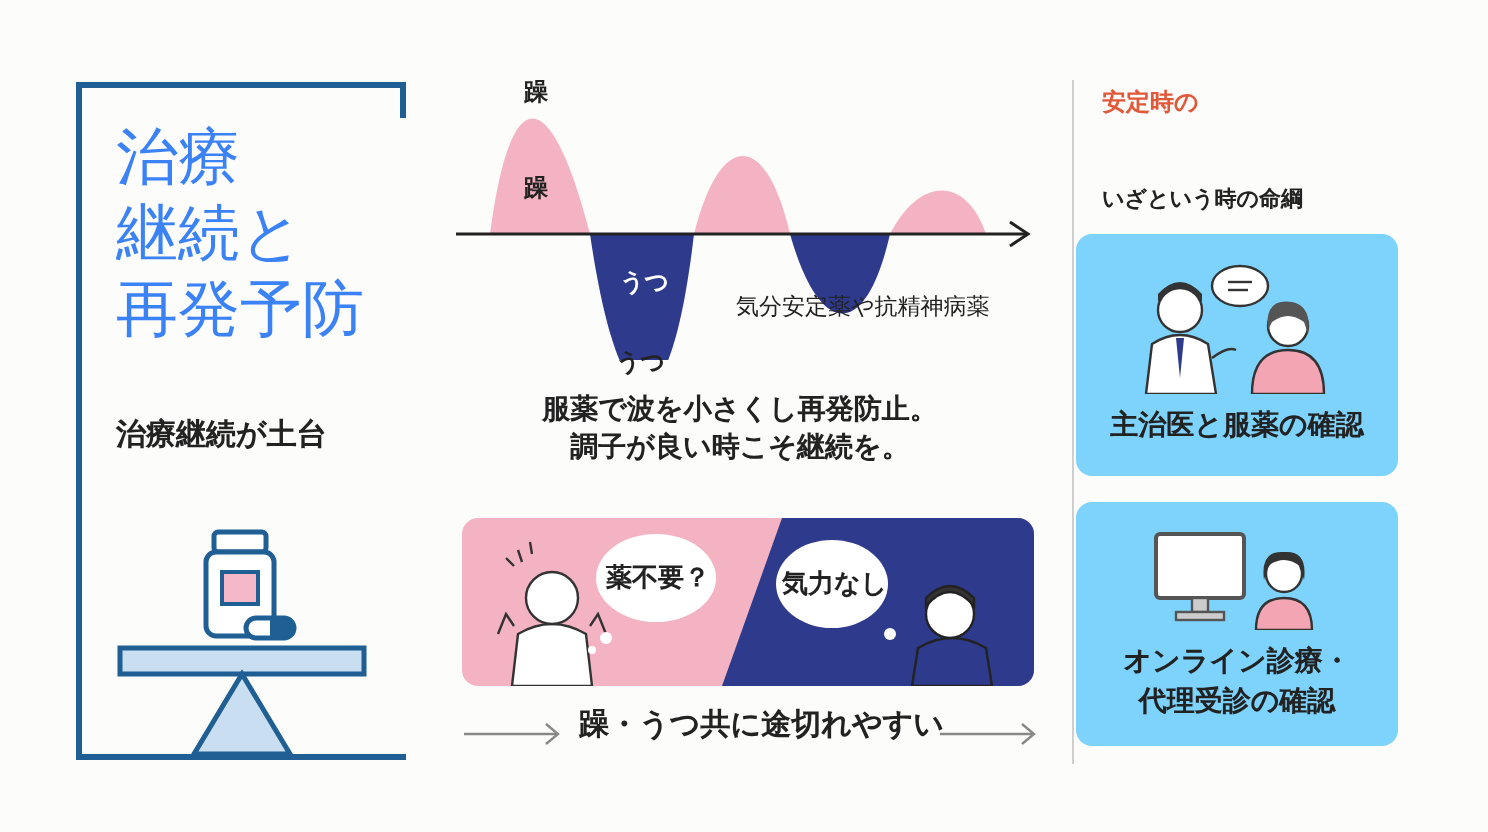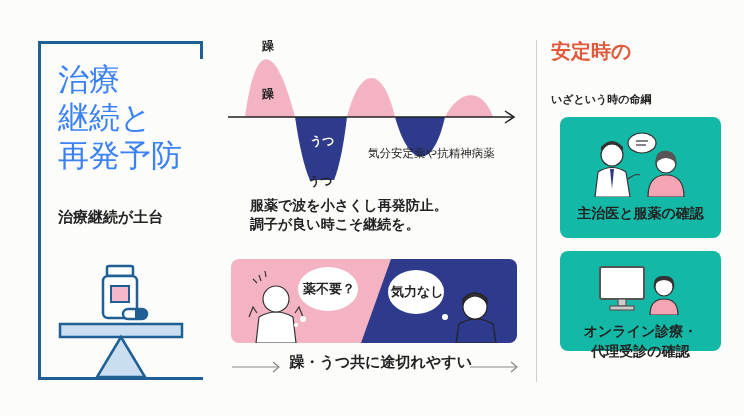--- a/index.html
+++ b/index.html
@@ -5,30 +5,30 @@
 *{box-sizing:border-box;margin:0;padding:0}
 html,body{width:744px;height:416px;background:#fcfcfb;overflow:hidden;font-family:"DejaVu Sans","Liberation Sans",sans-serif;color:#222}
 .abs{position:absolute}
 #frame{position:absolute;left:38px;top:41px;width:165px;height:339px;border-left:3px solid #1f5f94;border-bottom:3px solid #1f5f94;border-top:3px solid #1f5f94}
 #frame-right{position:absolute;left:200px;top:41px;width:3px;height:18px;background:#1f5f94}
 #title{position:absolute;left:58px;top:60px;color:#3b82f6;font-weight:normal;font-size:31px;line-height:38px;letter-spacing:0px}
 #subtitle{position:absolute;left:58px;top:208px;font-size:15px;font-weight:bold;color:#222}
 #balance{position:absolute;left:55px;top:262px}
 #wave-area{position:absolute;left:225px;top:30px}
 .lbl{position:absolute;font-size:12px;font-weight:bold;color:#222}
-#caption{position:absolute;left:250px;top:196px;width:240px;text-align:left;font-size:14px;font-weight:bold;line-height:19px;color:#222}
+#caption{position:absolute;left:250px;top:196px;width:240px;text-align:center;font-size:14px;font-weight:bold;line-height:19px;color:#222}
 #panel{position:absolute;left:231px;top:259px;width:286px;height:84px;border-radius:8px;overflow:hidden}
 #panel-arrow{position:absolute;left:230px;top:356px;width:290px;height:20px}
 #panel-arrow-text{position:absolute;left:282px;top:353px;width:190px;text-align:right;font-size:15px;font-weight:bold;color:#222}
 #divider{position:absolute;left:536px;top:40px;width:1px;height:342px;background:#cfcfcf}
-#prep-title{position:absolute;left:551px;top:40px;color:#e0593a;font-size:20px;font-weight:bold;line-height:22px}
+#prep-title{position:absolute;left:551px;top:40px;color:#e0593a;font-size:12px;font-weight:bold;line-height:22px}
 #prep-sub{position:absolute;left:551px;top:92px;font-size:11px;font-weight:bold;color:#222}
-.card{position:absolute;left:560px;width:161px;background:#14b8a6;border-radius:8px}
+.card{position:absolute;left:538px;width:161px;background:#7dd3fc;border-radius:8px}
 #card1{top:117px;height:121px}
-#card2{top:251px;height:100px}
+#card2{top:251px;height:122px}
 .card-text{position:absolute;left:0;width:100%;text-align:center;font-size:14px;font-weight:bold;color:#222;line-height:20px}
 </style>
 </head>
 <body>
 
 <div id="frame"></div>
 <div id="frame-right"></div>
 <div id="title">
   <div>治療</div>
   <div>継続と</div>

